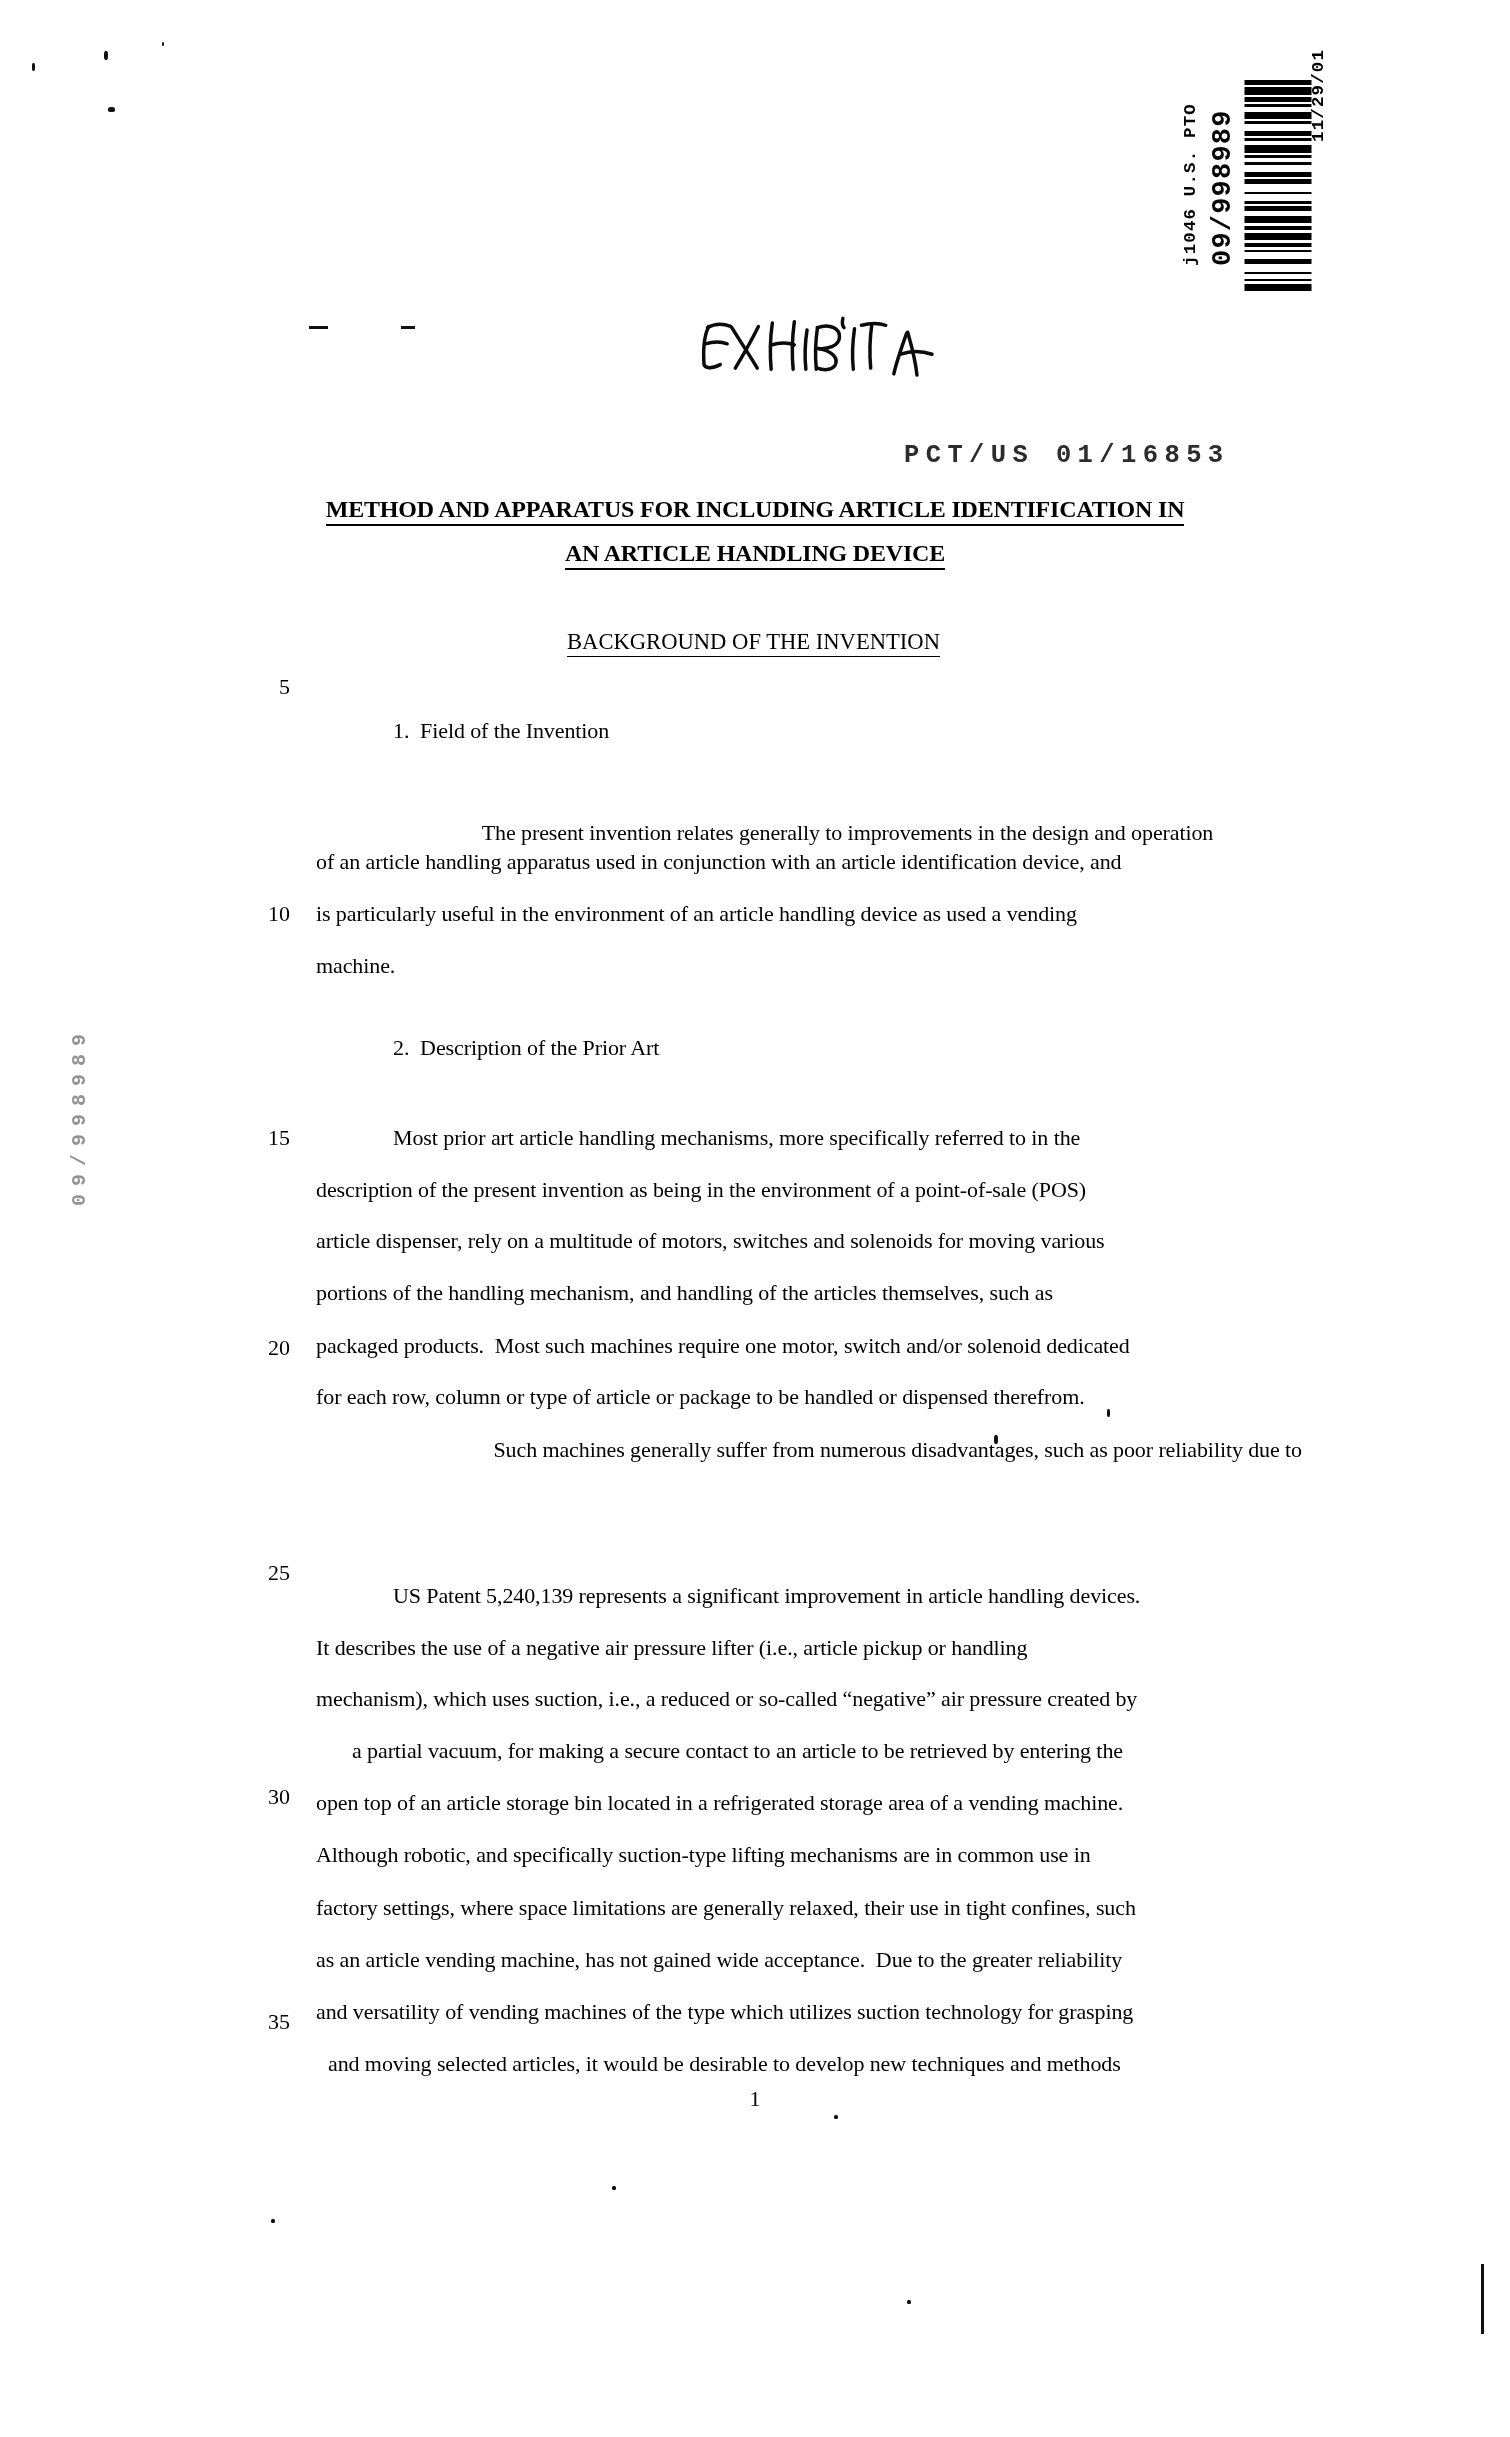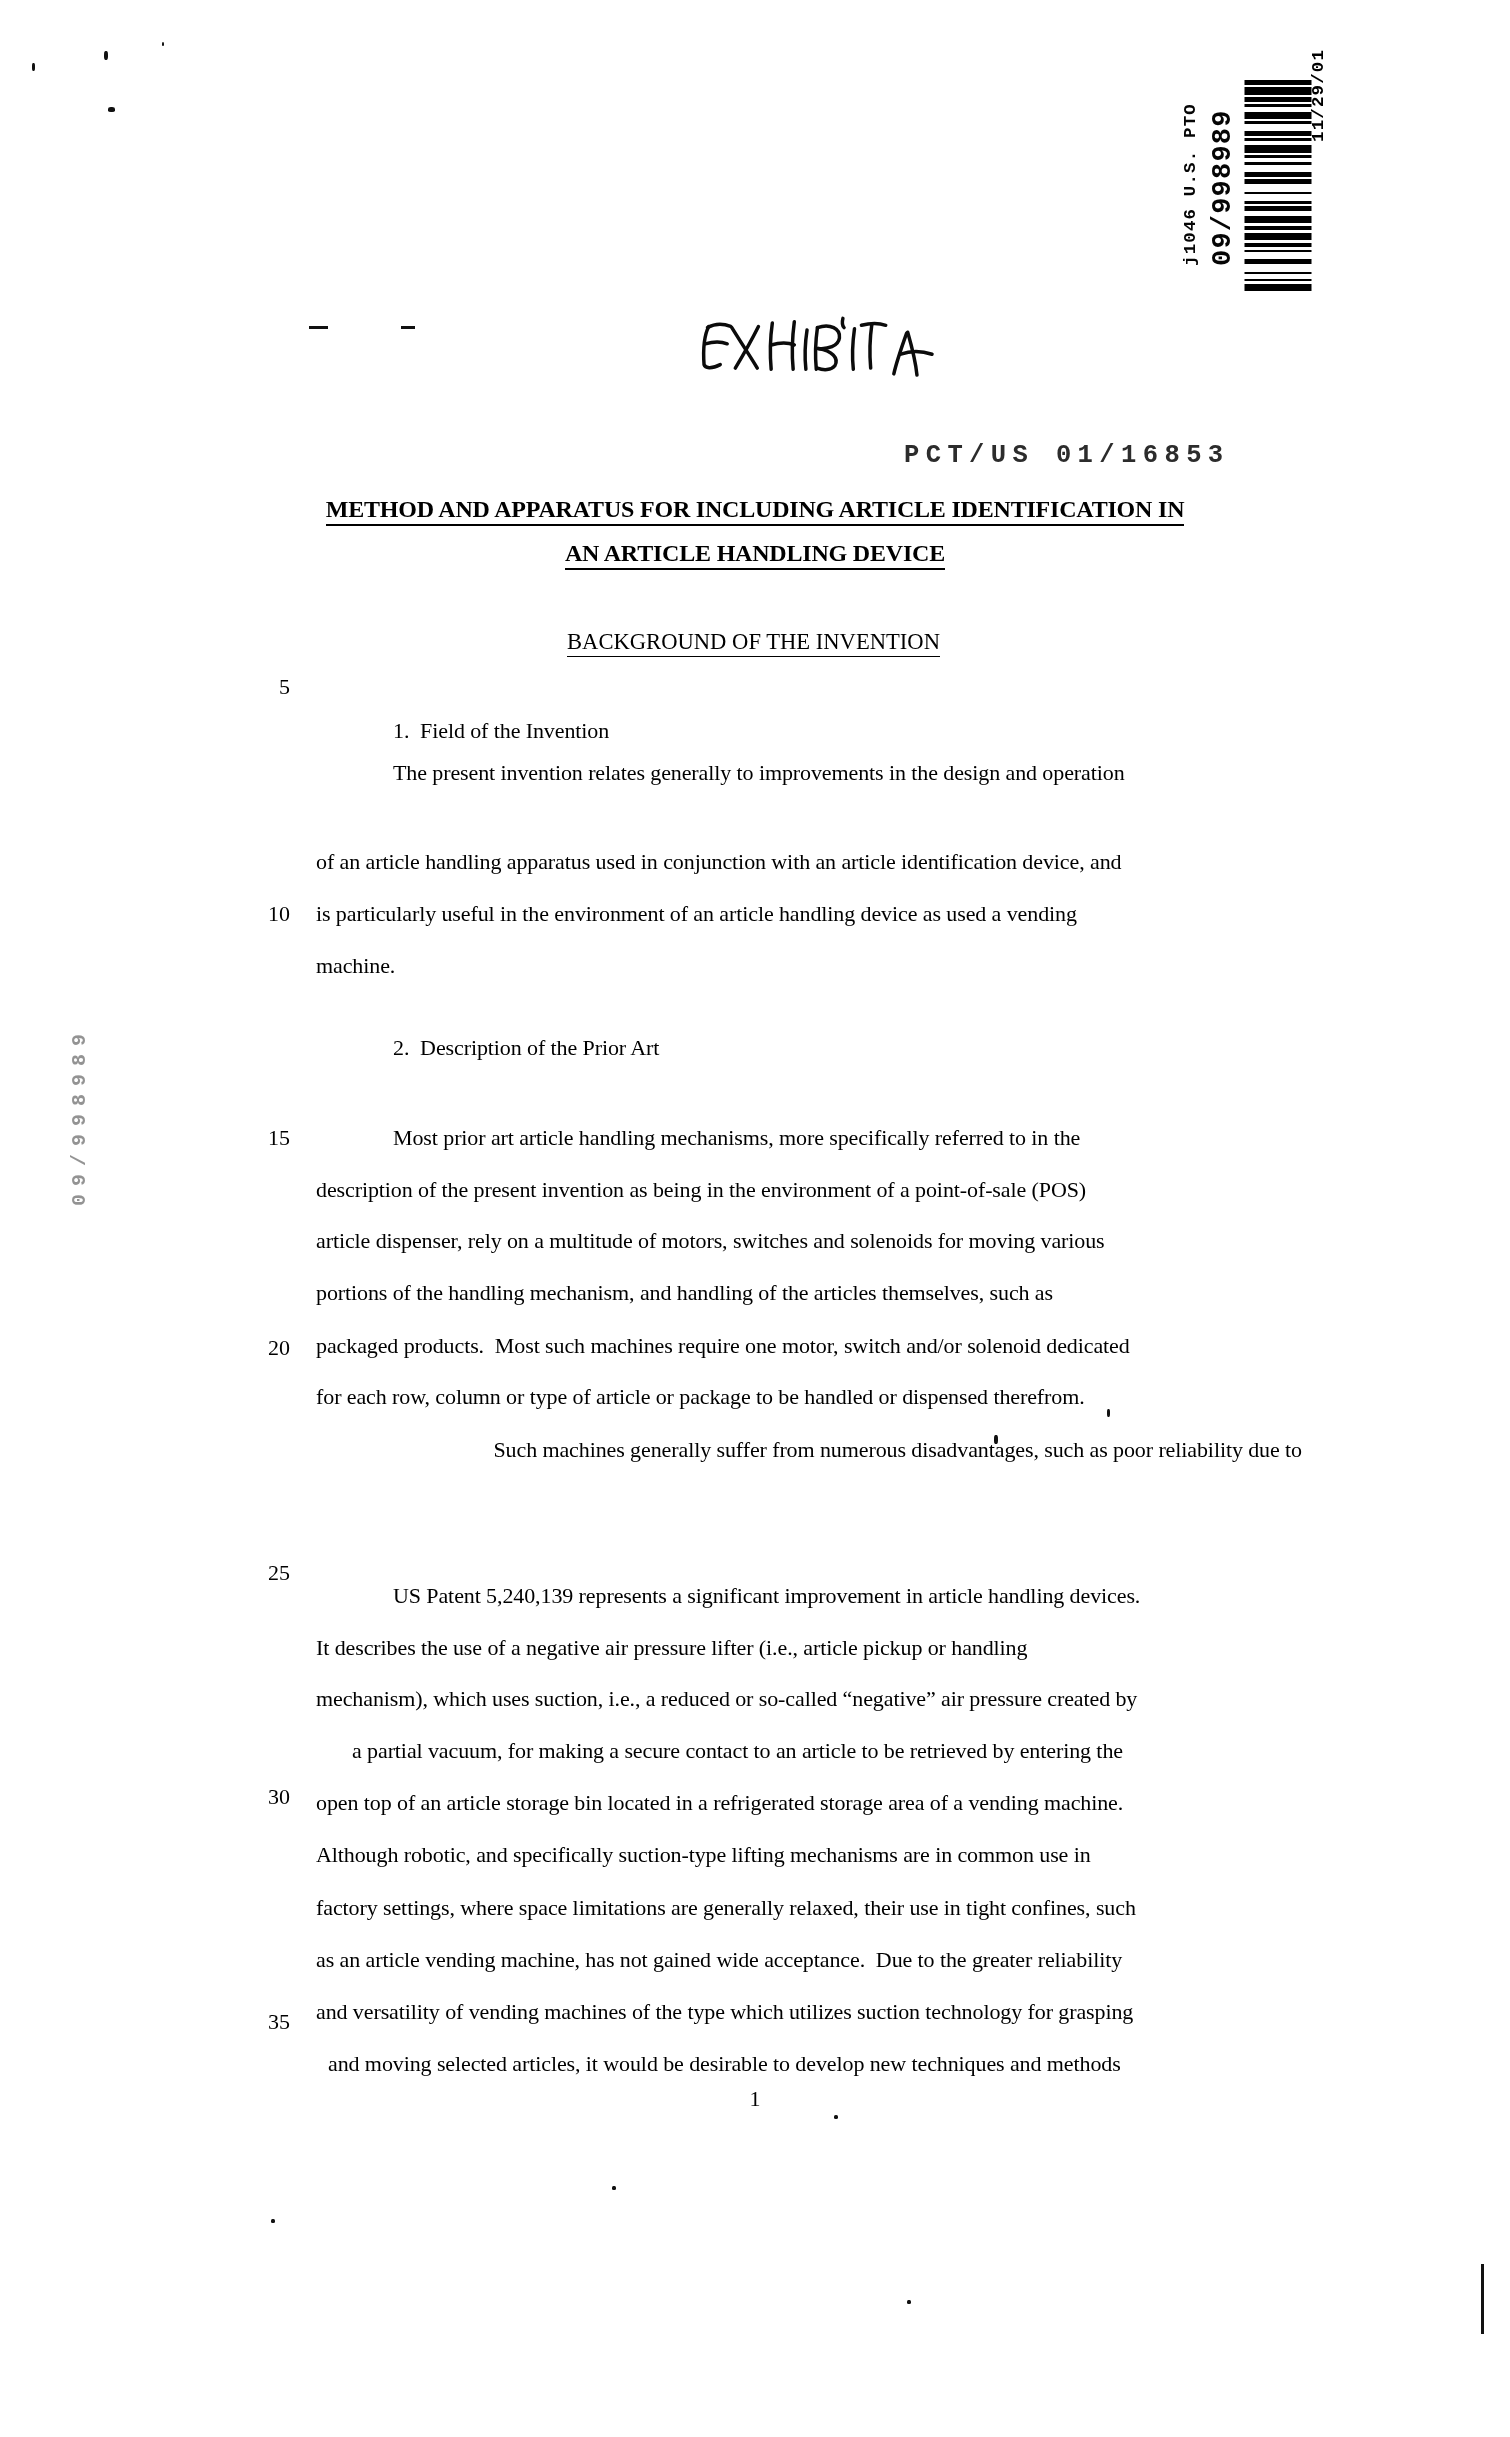--- a/index.html
+++ b/index.html
@@ -330,21 +330,21 @@
   <div class="lineno" style="top:901px;">10</div>
   <div class="lineno" style="top:1125px;">15</div>
   <div class="lineno" style="top:1335px;">20</div>
   <div class="lineno" style="top:1560px;">25</div>
   <div class="lineno" style="top:1784px;">30</div>
   <div class="lineno" style="top:2009px;">35</div>
 
   <div class="textline" style="top:718px;text-indent:77px;">1.  Field of the Invention</div>
   <div class="textline" style="top:1035px;text-indent:77px;">2.  Description of the Prior Art</div>
 
-  <div class="textline ind" style="top:760px;">The present invention relates generally to improvements in the design and operation</div>
+  <div class="textline ind" style="top:820px;text-align:center;">The present invention relates generally to improvements in the design and operation</div>
   <div class="textline" style="top:849px;">of an article handling apparatus used in conjunction with an article identification device, and</div>
   <div class="textline" style="top:901px;">is particularly useful in the environment of an article handling device as used a vending</div>
   <div class="textline" style="top:953px;">machine.</div>
 
   <div class="textline ind" style="top:1125px;">Most prior art article handling mechanisms, more specifically referred to in the</div>
   <div class="textline" style="top:1177px;">description of the present invention as being in the environment of a point-of-sale (POS)</div>
   <div class="textline" style="top:1228px;">article dispenser, rely on a multitude of motors, switches and solenoids for moving various</div>
   <div class="textline" style="top:1280px;">portions of the handling mechanism, and handling of the articles themselves, such as</div>
   <div class="textline" style="top:1333px;">packaged products.  Most such machines require one motor, switch and/or solenoid dedicated</div>
   <div class="textline" style="top:1384px;">for each row, column or type of article or package to be handled or dispensed therefrom.</div>

